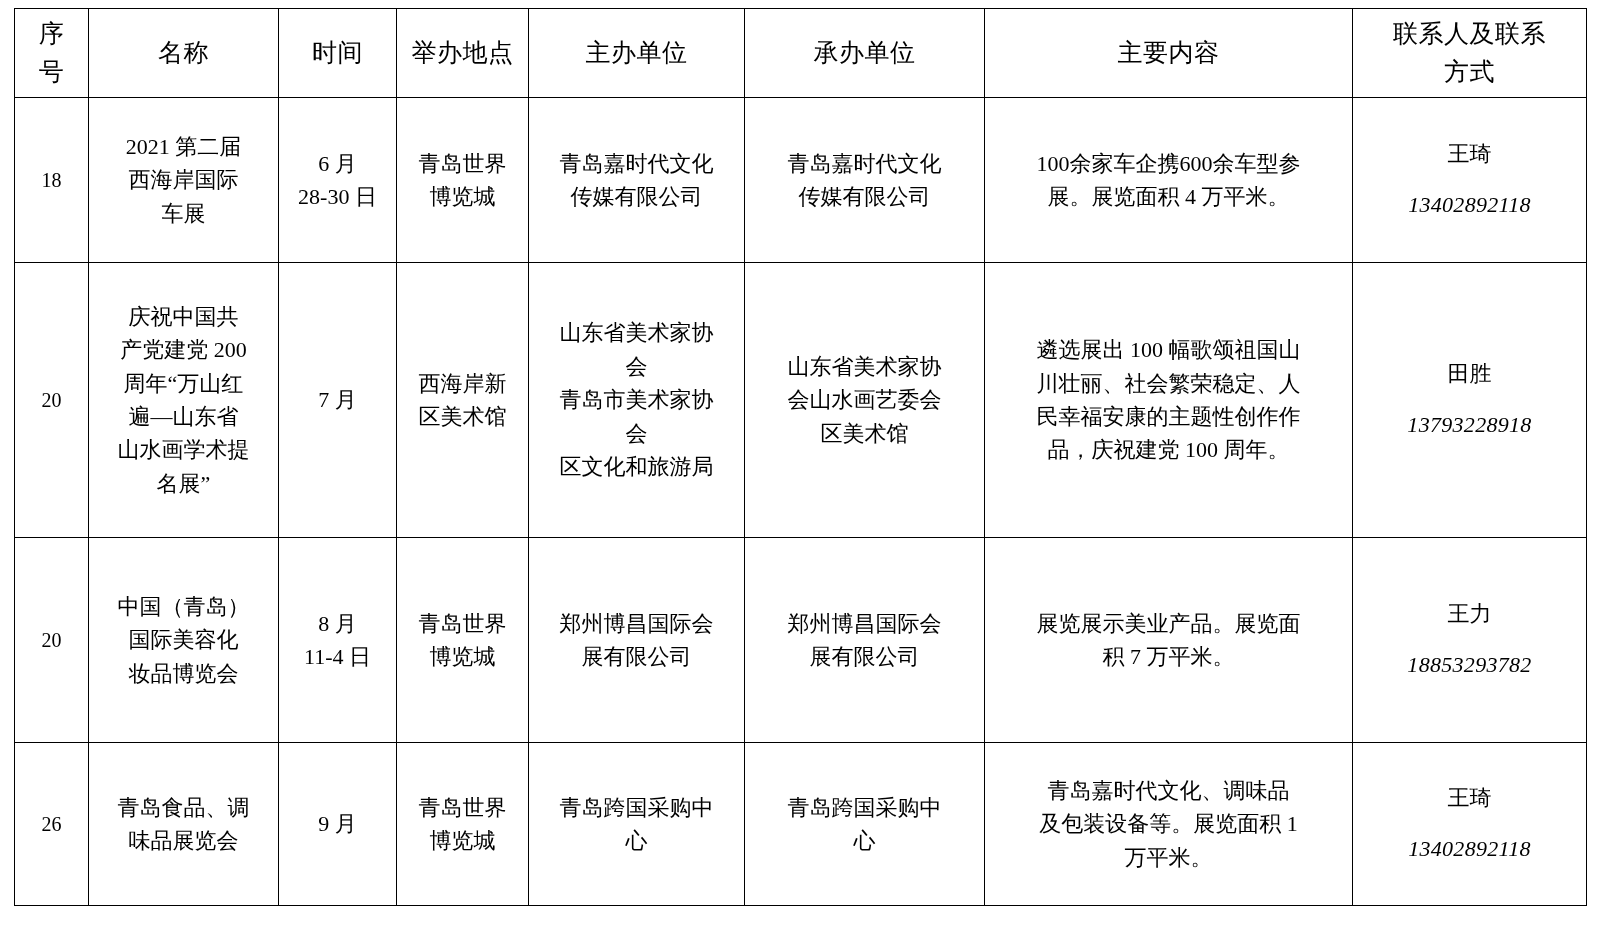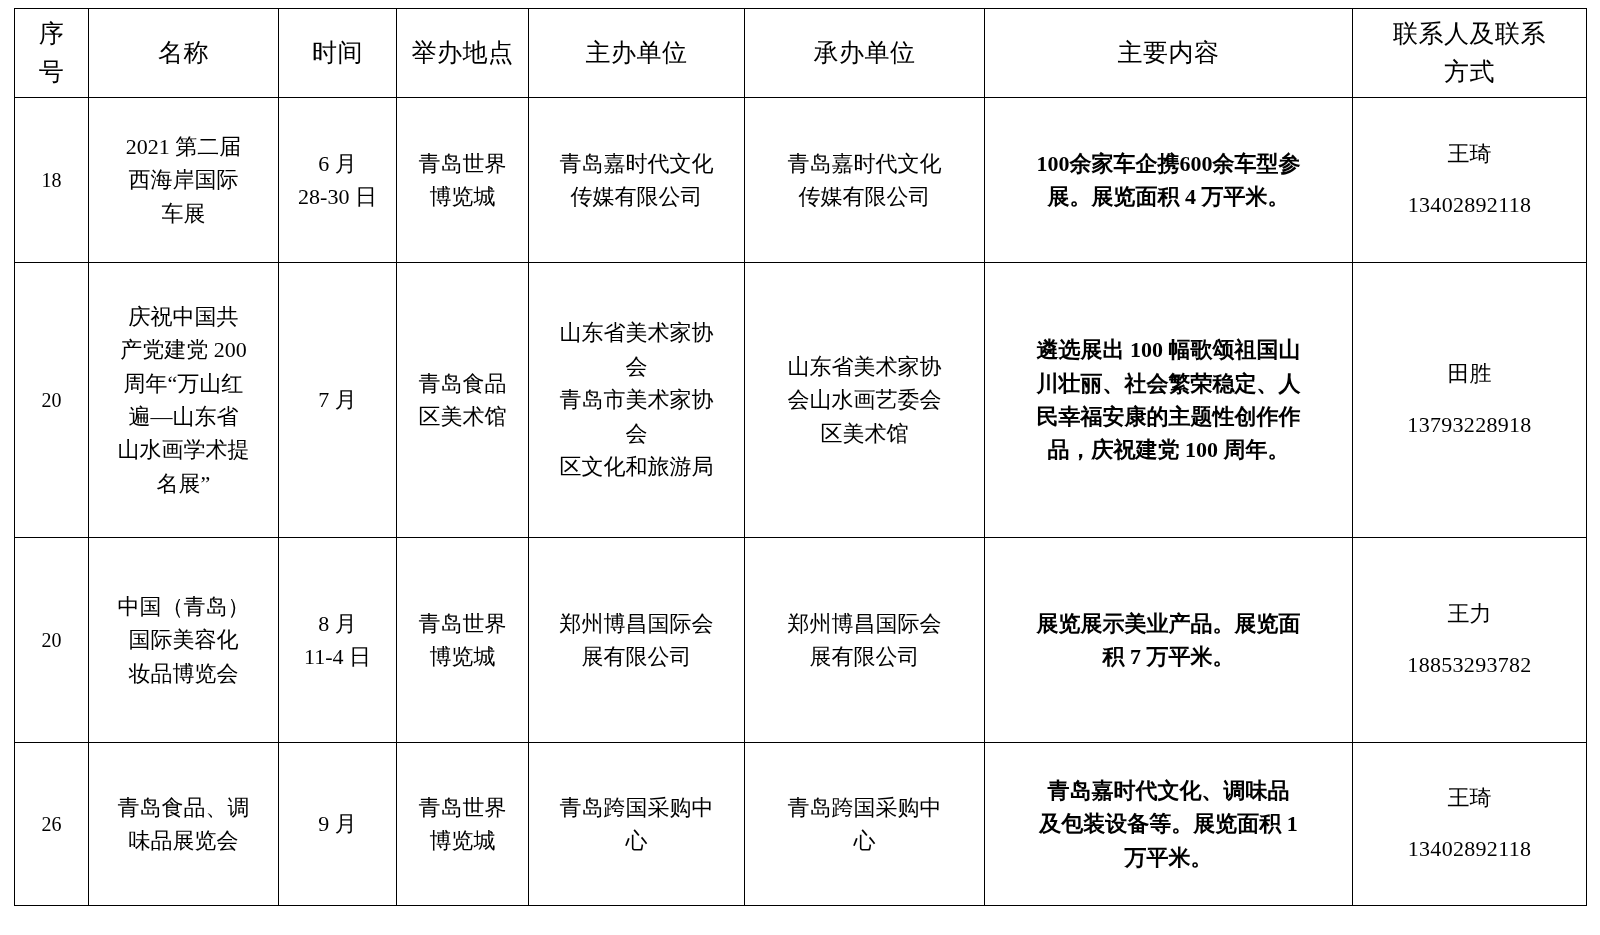--- a/index.html
+++ b/index.html
@@ -59,29 +59,29 @@
   .cell-lines > div {
     white-space: nowrap;
   }
   .content-cell {
     text-align: left;
     padding-left: 12px;
     padding-right: 10px;
   }
   .content-cell > div {
     white-space: nowrap;
-    font-weight: bold;
   }
   .contact-name {
     margin-bottom: 16px;
     font-family: Liberation Mono, monospace;
   }
   .contact-phone {
     font-family: "Liberation Serif", "DejaVu Serif", serif;
     letter-spacing: 0.3px;
+    font-style: italic;
   }
   tr.row-18 td { height: 152px; }
   tr.row-19 td { height: 262px; }
   tr.row-20 td { height: 192px; }
   tr.row-21 td { height: 150px; }
 </style>
 </head>
 <body>
 
 <div class="sheet">
@@ -187,21 +187,21 @@
             <div>名展”</div>
           </div>
         </td>
         <td>
           <div class="cell-lines">
             <div>7 月</div>
           </div>
         </td>
         <td>
           <div class="cell-lines">
-            <div>青岛食品</div>
+            <div>西海岸新</div>
             <div>区美术馆</div>
           </div>
         </td>
         <td>
           <div class="cell-lines">
             <div>山东省美术家协</div>
             <div>会</div>
             <div>青岛市美术家协</div>
             <div>会</div>
             <div>区文化和旅游局</div>

